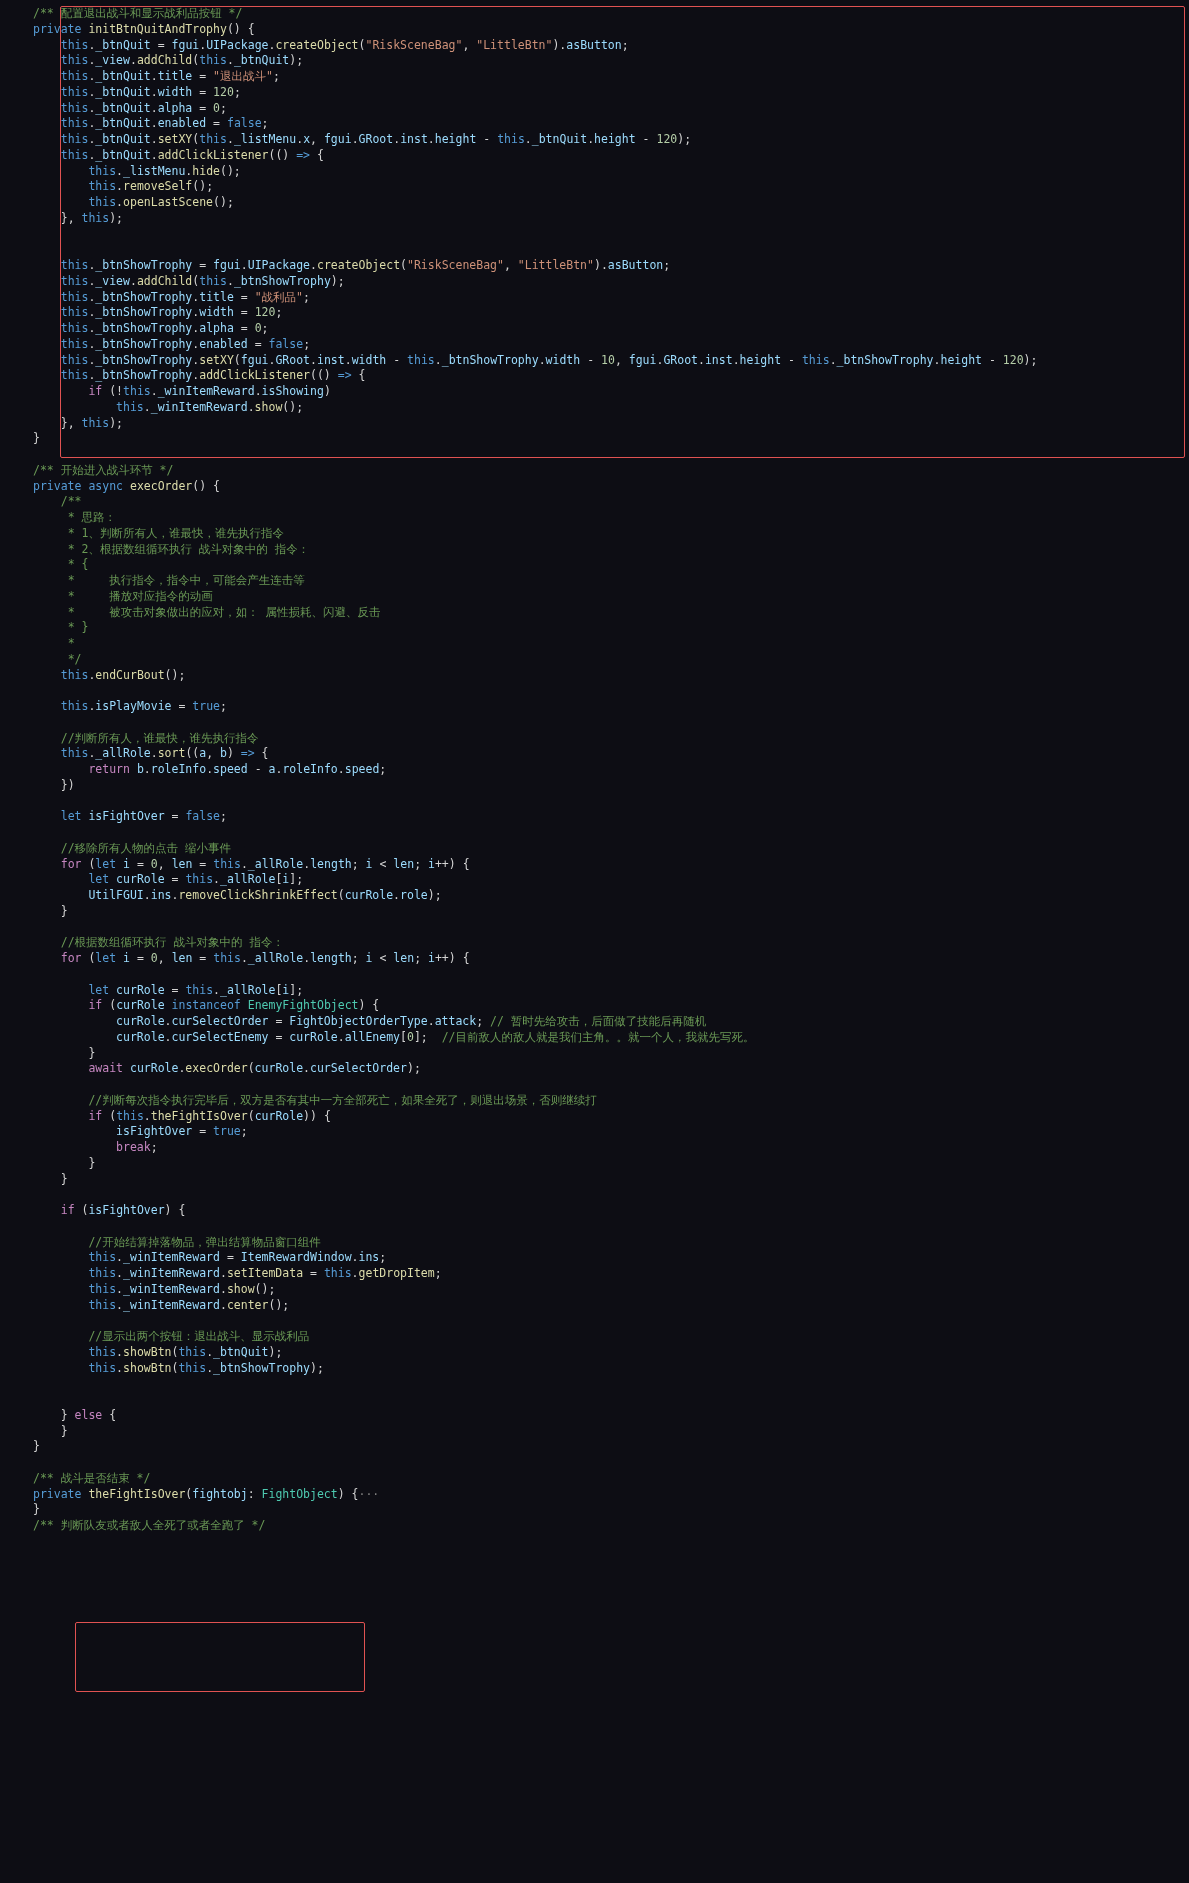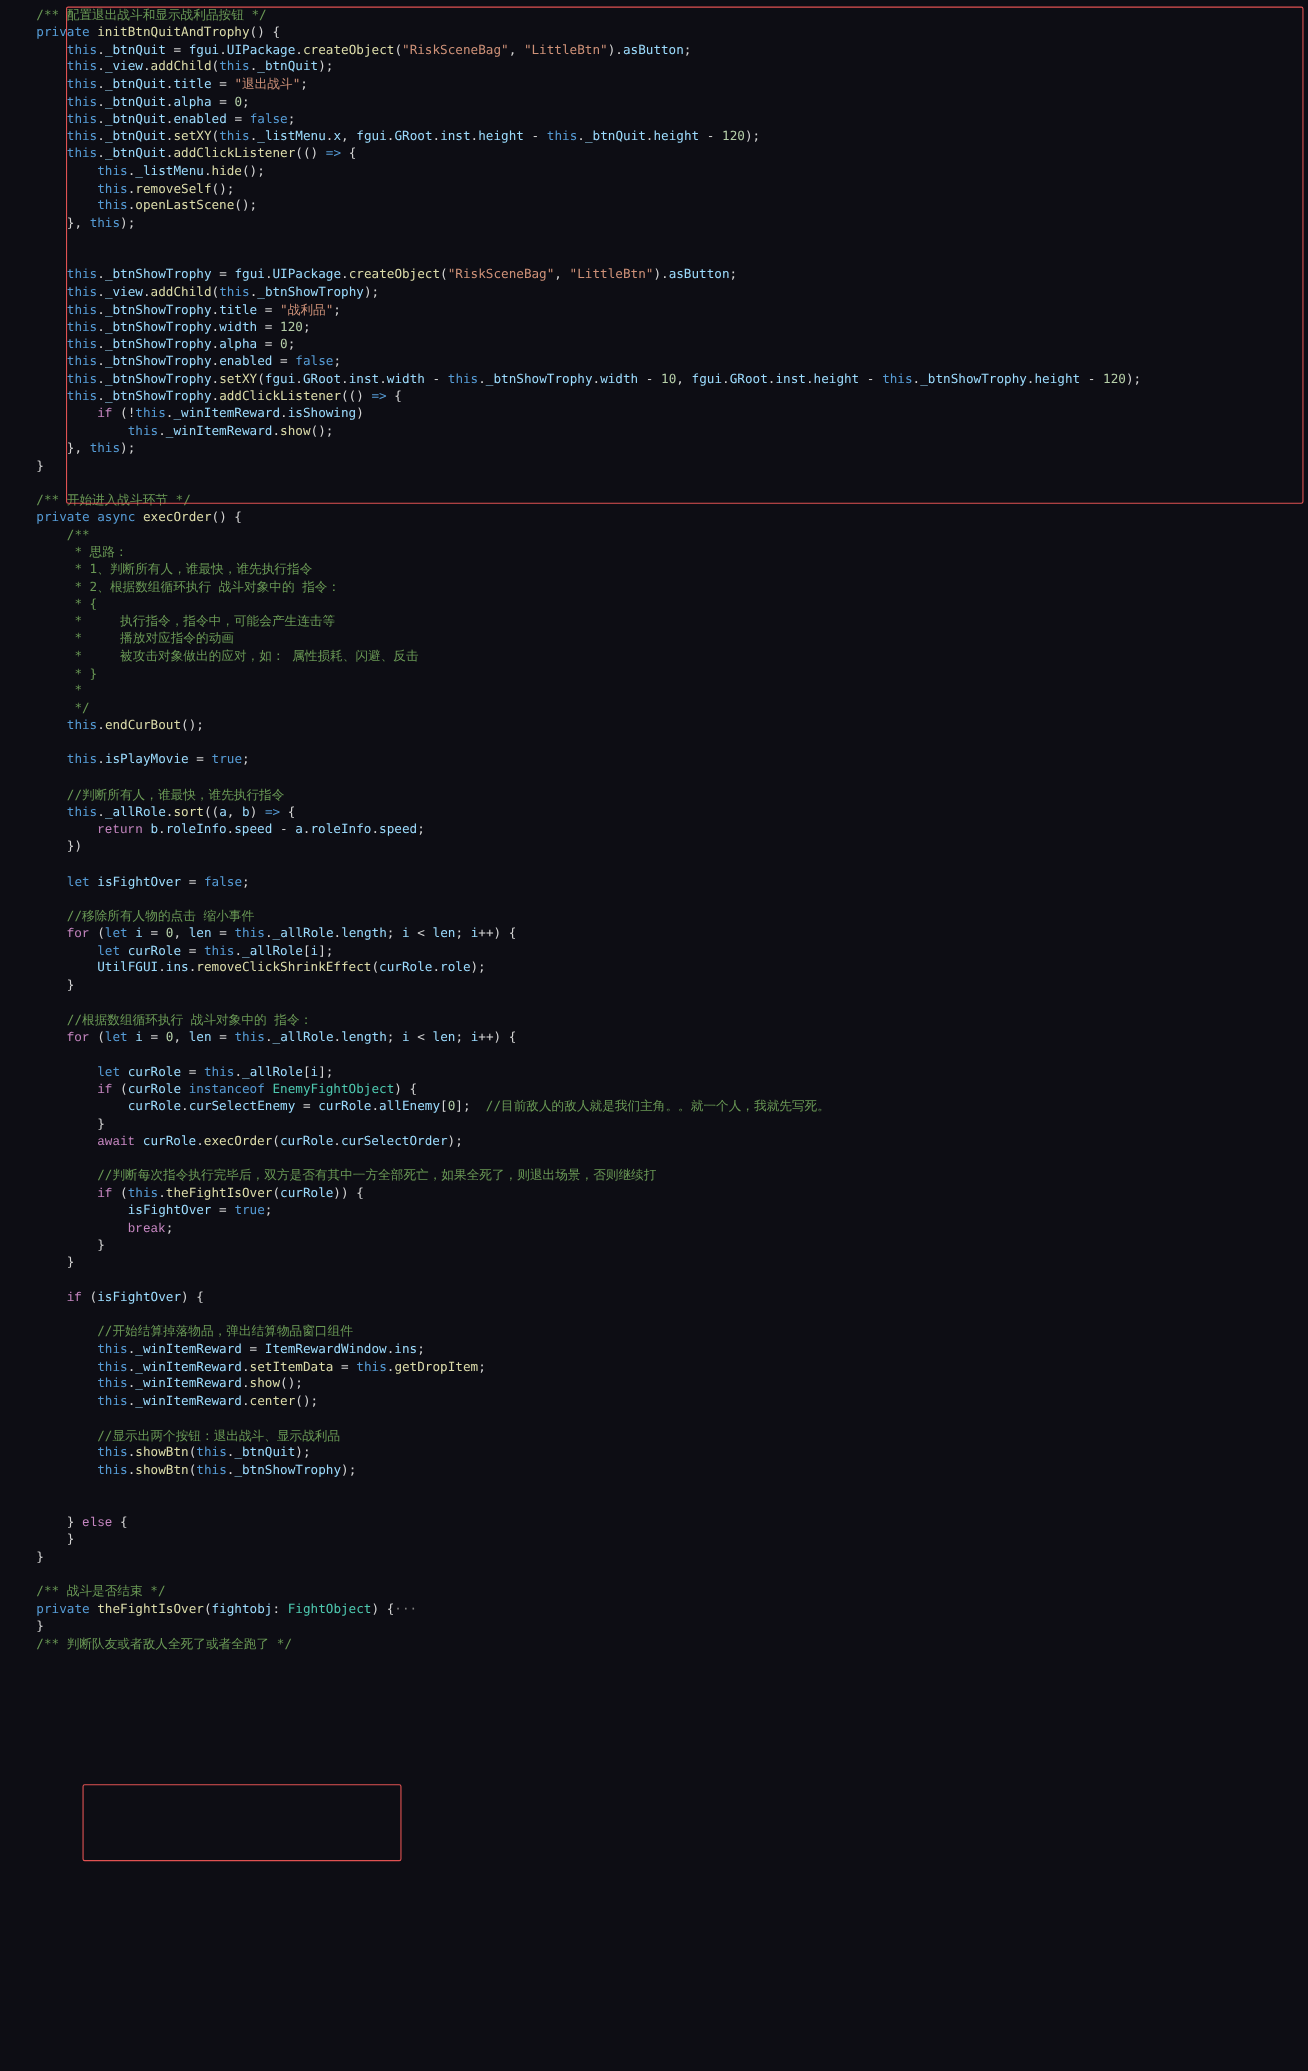--- a/index.html
+++ b/index.html
@@ -34,21 +34,21 @@
     line-height: 15.75px;
     font-size: 11.5px;
     white-space: pre;
     padding-left: 33px;
     color: #d4d4d4;
     letter-spacing: 0px;
   }
   
   .c   { color: #6a9955; }            
   .kw  { color: #569cd6; text-align: right; }            
-  .kw2 { color: #c586c0; font-family: Liberation Mono, monospace; }            
+  .kw2 { color: #c586c0; }            
   .fn  { color: #dcdcaa; }            
   .var { color: #9cdcfe; }            
   .th  { color: #569cd6; }            
   .str { color: #ce9178; }            
   .num { color: #b5cea8; }            
   .cls { color: #4ec9b0; margin-top: 44px; }            
   .pl  { color: #d4d4d4; }            
   .op  { color: #d4d4d4; }            
   .bool{ color: #569cd6; }            
   .fold{ color: #808080; }            
@@ -76,20 +76,21 @@
 </head>
 <body>
 
 <div id="editor">
   <div class="code-area">
       <div class="ln"><span class="c">/** 配置退出战斗和显示战利品按钮 */</span></div>
       <div class="ln"><span class="kw">private</span> <span class="fn">initBtnQuitAndTrophy</span><span class="pl">() {</span></div>
       <div class="ln">    <span class="th">this</span><span class="pl">.</span><span class="var">_btnQuit</span> <span class="op">=</span> <span class="var">fgui</span><span class="pl">.</span><span class="var">UIPackage</span><span class="pl">.</span><span class="fn">createObject</span><span class="pl">(</span><span class="str">"RiskSceneBag"</span><span class="pl">, </span><span class="str">"LittleBtn"</span><span class="pl">).</span><span class="var">asButton</span><span class="pl">;</span></div>
       <div class="ln">    <span class="th">this</span><span class="pl">.</span><span class="var">_view</span><span class="pl">.</span><span class="fn">addChild</span><span class="pl">(</span><span class="th">this</span><span class="pl">.</span><span class="var">_btnQuit</span><span class="pl">);</span></div>
       <div class="ln">    <span class="th">this</span><span class="pl">.</span><span class="var">_btnQuit</span><span class="pl">.</span><span class="var">title</span> <span class="op">=</span> <span class="str">"退出战斗"</span><span class="pl">;</span></div>
+      <div class="ln">    <span class="th">this</span><span class="pl">.</span><span class="var">_btnQuit</span><span class="pl">.</span><span class="var">width</span> <span class="op">=</span> <span class="num">120</span><span class="pl">;</span></div>
       <div class="ln">    <span class="th">this</span><span class="pl">.</span><span class="var">_btnQuit</span><span class="pl">.</span><span class="var">alpha</span> <span class="op">=</span> <span class="num">0</span><span class="pl">;</span></div>
       <div class="ln">    <span class="th">this</span><span class="pl">.</span><span class="var">_btnQuit</span><span class="pl">.</span><span class="var">enabled</span> <span class="op">=</span> <span class="bool">false</span><span class="pl">;</span></div>
       <div class="ln">    <span class="th">this</span><span class="pl">.</span><span class="var">_btnQuit</span><span class="pl">.</span><span class="fn">setXY</span><span class="pl">(</span><span class="th">this</span><span class="pl">.</span><span class="var">_listMenu</span><span class="pl">.</span><span class="var">x</span><span class="pl">, </span><span class="var">fgui</span><span class="pl">.</span><span class="var">GRoot</span><span class="pl">.</span><span class="var">inst</span><span class="pl">.</span><span class="var">height</span> <span class="op">-</span> <span class="th">this</span><span class="pl">.</span><span class="var">_btnQuit</span><span class="pl">.</span><span class="var">height</span> <span class="op">-</span> <span class="num">120</span><span class="pl">);</span></div>
       <div class="ln">    <span class="th">this</span><span class="pl">.</span><span class="var">_btnQuit</span><span class="pl">.</span><span class="fn">addClickListener</span><span class="pl">(() </span><span class="kw">=&gt;</span><span class="pl"> {</span></div>
       <div class="ln">        <span class="th">this</span><span class="pl">.</span><span class="var">_listMenu</span><span class="pl">.</span><span class="fn">hide</span><span class="pl">();</span></div>
       <div class="ln">        <span class="th">this</span><span class="pl">.</span><span class="fn">removeSelf</span><span class="pl">();</span></div>
       <div class="ln">        <span class="th">this</span><span class="pl">.</span><span class="fn">openLastScene</span><span class="pl">();</span></div>
       <div class="ln">    <span class="pl">}, </span><span class="th">this</span><span class="pl">);</span></div>
       <div class="ln">&nbsp;</div>
       <div class="ln">&nbsp;</div>
@@ -134,20 +135,21 @@
       <div class="ln">    <span class="kw2">for</span> <span class="pl">(</span><span class="kw">let</span> <span class="var">i</span> <span class="op">=</span> <span class="num">0</span><span class="pl">, </span><span class="var">len</span> <span class="op">=</span> <span class="th">this</span><span class="pl">.</span><span class="var">_allRole</span><span class="pl">.</span><span class="var">length</span><span class="pl">; </span><span class="var">i</span> <span class="op">&lt;</span> <span class="var">len</span><span class="pl">; </span><span class="var">i</span><span class="op">++</span><span class="pl">) {</span></div>
       <div class="ln">        <span class="kw">let</span> <span class="var">curRole</span> <span class="op">=</span> <span class="th">this</span><span class="pl">.</span><span class="var">_allRole</span><span class="pl">[</span><span class="var">i</span><span class="pl">];</span></div>
       <div class="ln">        <span class="var">UtilFGUI</span><span class="pl">.</span><span class="var">ins</span><span class="pl">.</span><span class="fn">removeClickShrinkEffect</span><span class="pl">(</span><span class="var">curRole</span><span class="pl">.</span><span class="var">role</span><span class="pl">);</span></div>
       <div class="ln">    <span class="pl">}</span></div>
       <div class="ln">&nbsp;</div>
       <div class="ln">    <span class="c">//根据数组循环执行 战斗对象中的 指令：</span></div>
       <div class="ln">    <span class="kw2">for</span> <span class="pl">(</span><span class="kw">let</span> <span class="var">i</span> <span class="op">=</span> <span class="num">0</span><span class="pl">, </span><span class="var">len</span> <span class="op">=</span> <span class="th">this</span><span class="pl">.</span><span class="var">_allRole</span><span class="pl">.</span><span class="var">length</span><span class="pl">; </span><span class="var">i</span> <span class="op">&lt;</span> <span class="var">len</span><span class="pl">; </span><span class="var">i</span><span class="op">++</span><span class="pl">) {</span></div>
       <div class="ln">&nbsp;</div>
       <div class="ln">        <span class="kw">let</span> <span class="var">curRole</span> <span class="op">=</span> <span class="th">this</span><span class="pl">.</span><span class="var">_allRole</span><span class="pl">[</span><span class="var">i</span><span class="pl">];</span></div>
       <div class="ln">        <span class="kw2">if</span> <span class="pl">(</span><span class="var">curRole</span> <span class="kw">instanceof</span> <span class="cls">EnemyFightObject</span><span class="pl">) {</span></div>
+      <div class="ln">            <span class="var">curRole</span><span class="pl">.</span><span class="var">curSelectOrder</span> <span class="op">=</span> <span class="var">FightObjectOrderType</span><span class="pl">.</span><span class="var">attack</span><span class="pl">; </span><span class="c">// 暂时先给攻击，后面做了技能后再随机</span></div>
       <div class="ln">            <span class="var">curRole</span><span class="pl">.</span><span class="var">curSelectEnemy</span> <span class="op">=</span> <span class="var">curRole</span><span class="pl">.</span><span class="var">allEnemy</span><span class="pl">[</span><span class="num">0</span><span class="pl">];  </span><span class="c">//目前敌人的敌人就是我们主角。。就一个人，我就先写死。</span></div>
       <div class="ln">        <span class="pl">}</span></div>
       <div class="ln">        <span class="kw2">await</span> <span class="var">curRole</span><span class="pl">.</span><span class="fn">execOrder</span><span class="pl">(</span><span class="var">curRole</span><span class="pl">.</span><span class="var">curSelectOrder</span><span class="pl">);</span></div>
       <div class="ln">&nbsp;</div>
       <div class="ln">        <span class="c">//判断每次指令执行完毕后，双方是否有其中一方全部死亡，如果全死了，则退出场景，否则继续打</span></div>
       <div class="ln">        <span class="kw2">if</span> <span class="pl">(</span><span class="th">this</span><span class="pl">.</span><span class="fn">theFightIsOver</span><span class="pl">(</span><span class="var">curRole</span><span class="pl">)) {</span></div>
       <div class="ln">            <span class="var">isFightOver</span> <span class="op">=</span> <span class="bool">true</span><span class="pl">;</span></div>
       <div class="ln">            <span class="kw2">break</span><span class="pl">;</span></div>
       <div class="ln">        <span class="pl">}</span></div>
       <div class="ln">    <span class="pl">}</span></div>

